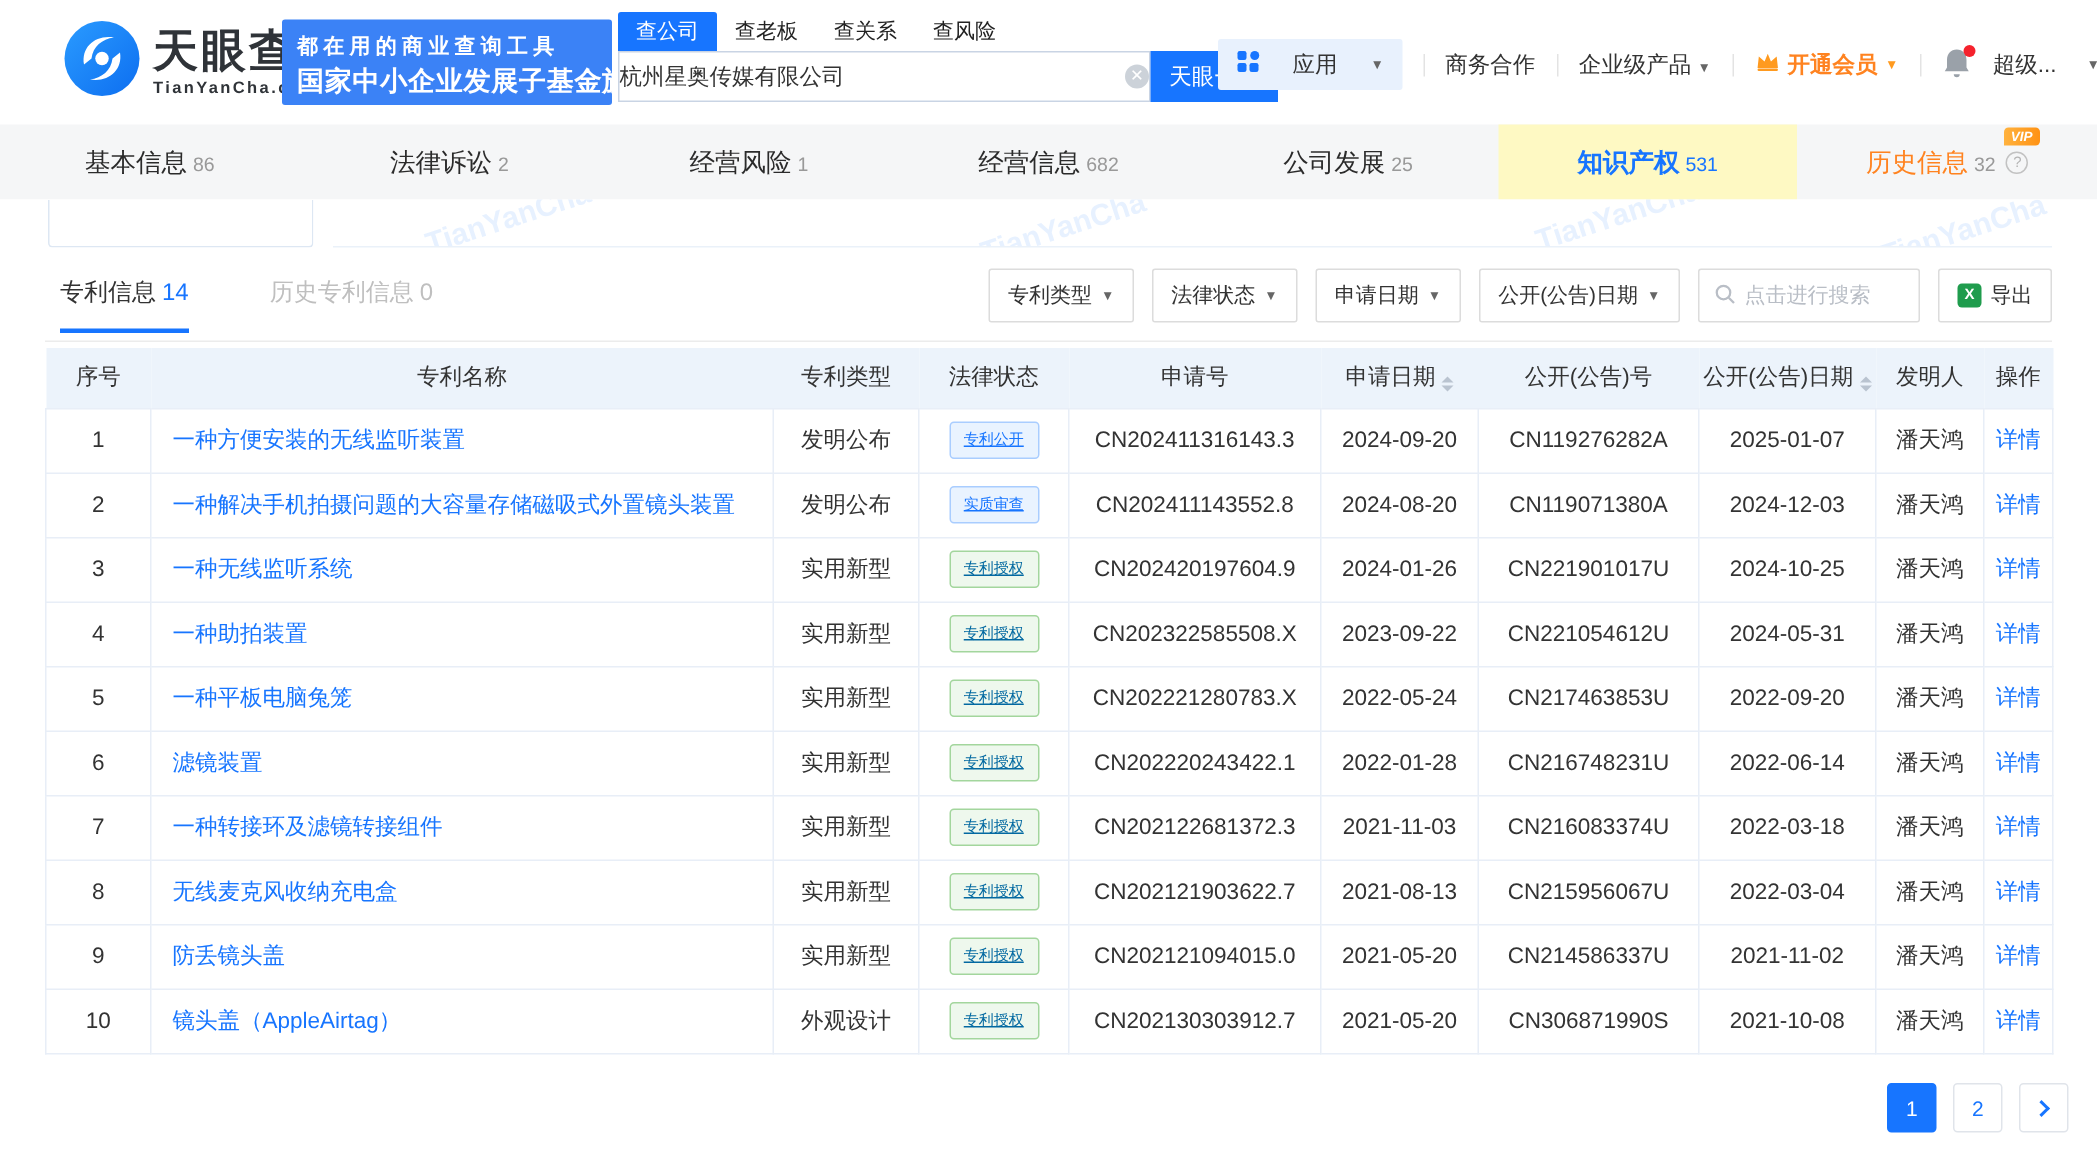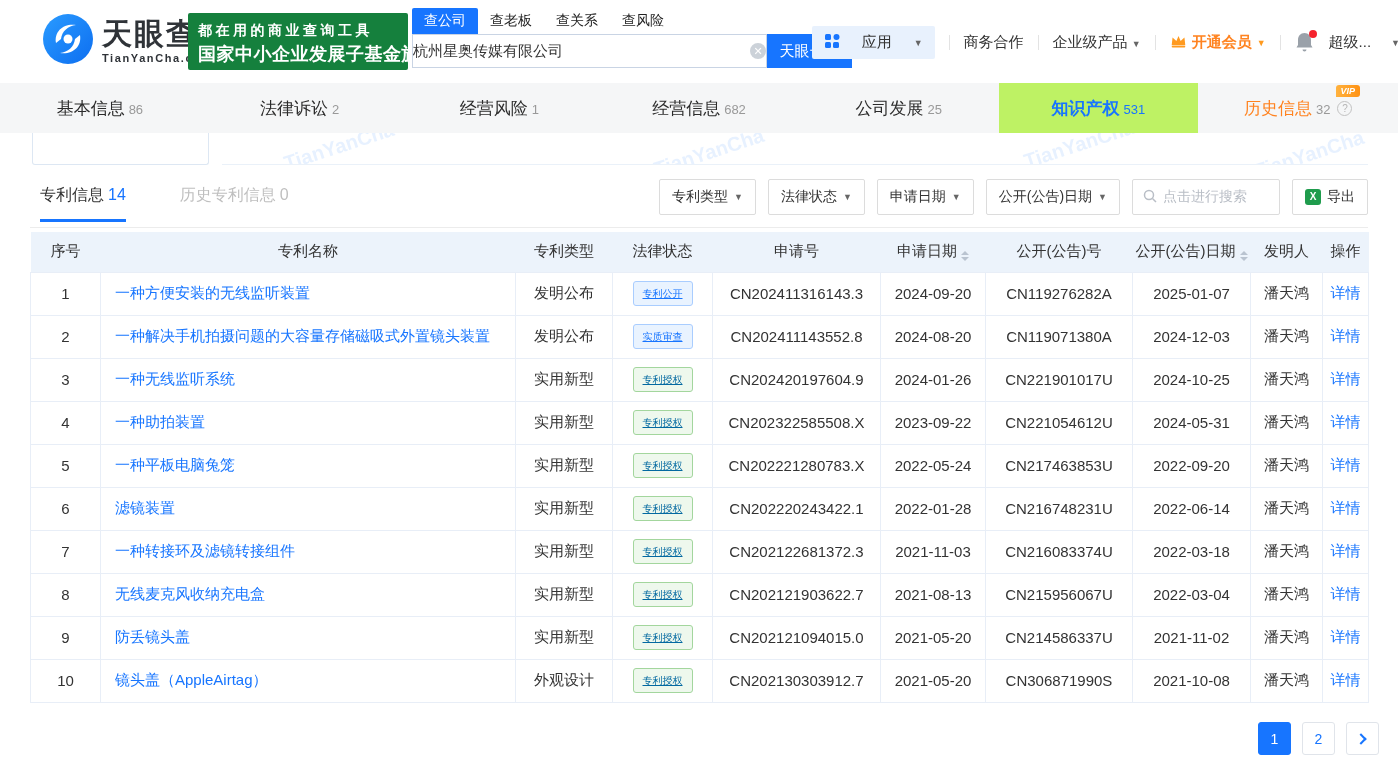--- a/index.html
+++ b/index.html
@@ -7,21 +7,21 @@
     font-family:"Liberation Sans","DejaVu Sans",sans-serif; color:#333; }
   .abs { position:absolute; }
   #stage { position:relative; width:1398px; height:777px; background:#fff; }
 
   
   #header { position:absolute; left:12px; top:0; width:1398px; height:83px; background:#fff; }
   .logo-wrap { left:30px; top:13px; display:flex; align-items:center; }
   .logo-text { margin-left:8px; }
   .logo-name { font-size:30px; font-weight:700; color:#2f3338; letter-spacing:2px; line-height:32px; }
   .logo-domain { font-size:11px; color:#2f3338; letter-spacing:1.6px; font-weight:700; margin-top:2px; }
-  .banner { left:176px; top:13px; width:220px; height:57px; background:#15803d; color:#fff;
+  .banner { left:176px; top:13px; width:220px; height:57px; background:#3b82f6; color:#fff;
     display:flex; flex-direction:column; justify-content:center; padding:4px 10px; border-radius:2px; }
   .banner .l1 { font-size:14px; font-weight:700; letter-spacing:3.5px; line-height:24px; white-space:nowrap; }
   .banner .l2 { font-size:18px; font-weight:700; letter-spacing:0.5px; line-height:24px; white-space:nowrap; }
 
   .search-area { left:400px; top:8px; width:440px; }
   .search-tabs { display:flex; align-items:flex-end; height:26px; }
   .search-tab { font-size:14px; color:#222; padding:4px 12px; cursor:pointer; }
   .search-tab.active { background:#1775ff; color:#fff; border-radius:2px 2px 0 0; }
   .search-row { display:flex; height:34px; }
   .search-input-box { flex:1; border:1px solid #c9d4e4; background:#fff; display:flex; align-items:center; padding:0 0; }
@@ -41,21 +41,21 @@
   .vip-link { display:flex; align-items:center; gap:5px; color:#ff8320; font-size:15px; font-weight:600; cursor:pointer; }
   .divider { width:1px; height:15px; background:#e3e3e3; }
   .bell-wrap { position:relative; cursor:pointer; width:20px; height:22px; }
   .bell-dot { position:absolute; right:-2px; top:-2px; width:8px; height:8px; background:#f5222d; border-radius:50%; }
 
   
   #tabbar { position:absolute; left:0; top:83px; width:1398px; height:50px; background:#f5f6f7; display:flex; }
   .ctab { flex:1; display:flex; align-items:center; justify-content:center; gap:4px;
     font-size:17px; color:#2b2b2b; cursor:pointer; position:relative; }
   .ctab .cnt { font-size:13px; color:#999; margin-top:2px; }
-  .ctab.active { background:#bef264; color:#1775ff; font-weight:700; }
+  .ctab.active { background:#fef9c3; color:#1775ff; font-weight:700; }
   .ctab.active .cnt { color:#1775ff; font-weight:400; }
   .ctab.orange { color:#ff8320; }
   .vip-badge { position:absolute; top:2px; right:38px; background:linear-gradient(90deg,#ffb23e,#ff9214);
     color:#fff; font-size:9px; font-weight:700; font-style:italic; padding:1px 5px; border-radius:3px 3px 3px 0; }
   .help-icon { width:15px; height:15px; border:1px solid #c2c2c2; border-radius:50%; color:#b5b5b5;
     font-size:10px; line-height:13px; text-align:center; margin-left:3px; font-weight:400; }
 
   
   #content { position:absolute; left:0; top:133px; width:1398px; height:644px; background:#fff; }
   .remnant-left { position:absolute; left:32px; top:0; width:177px; height:32px;

